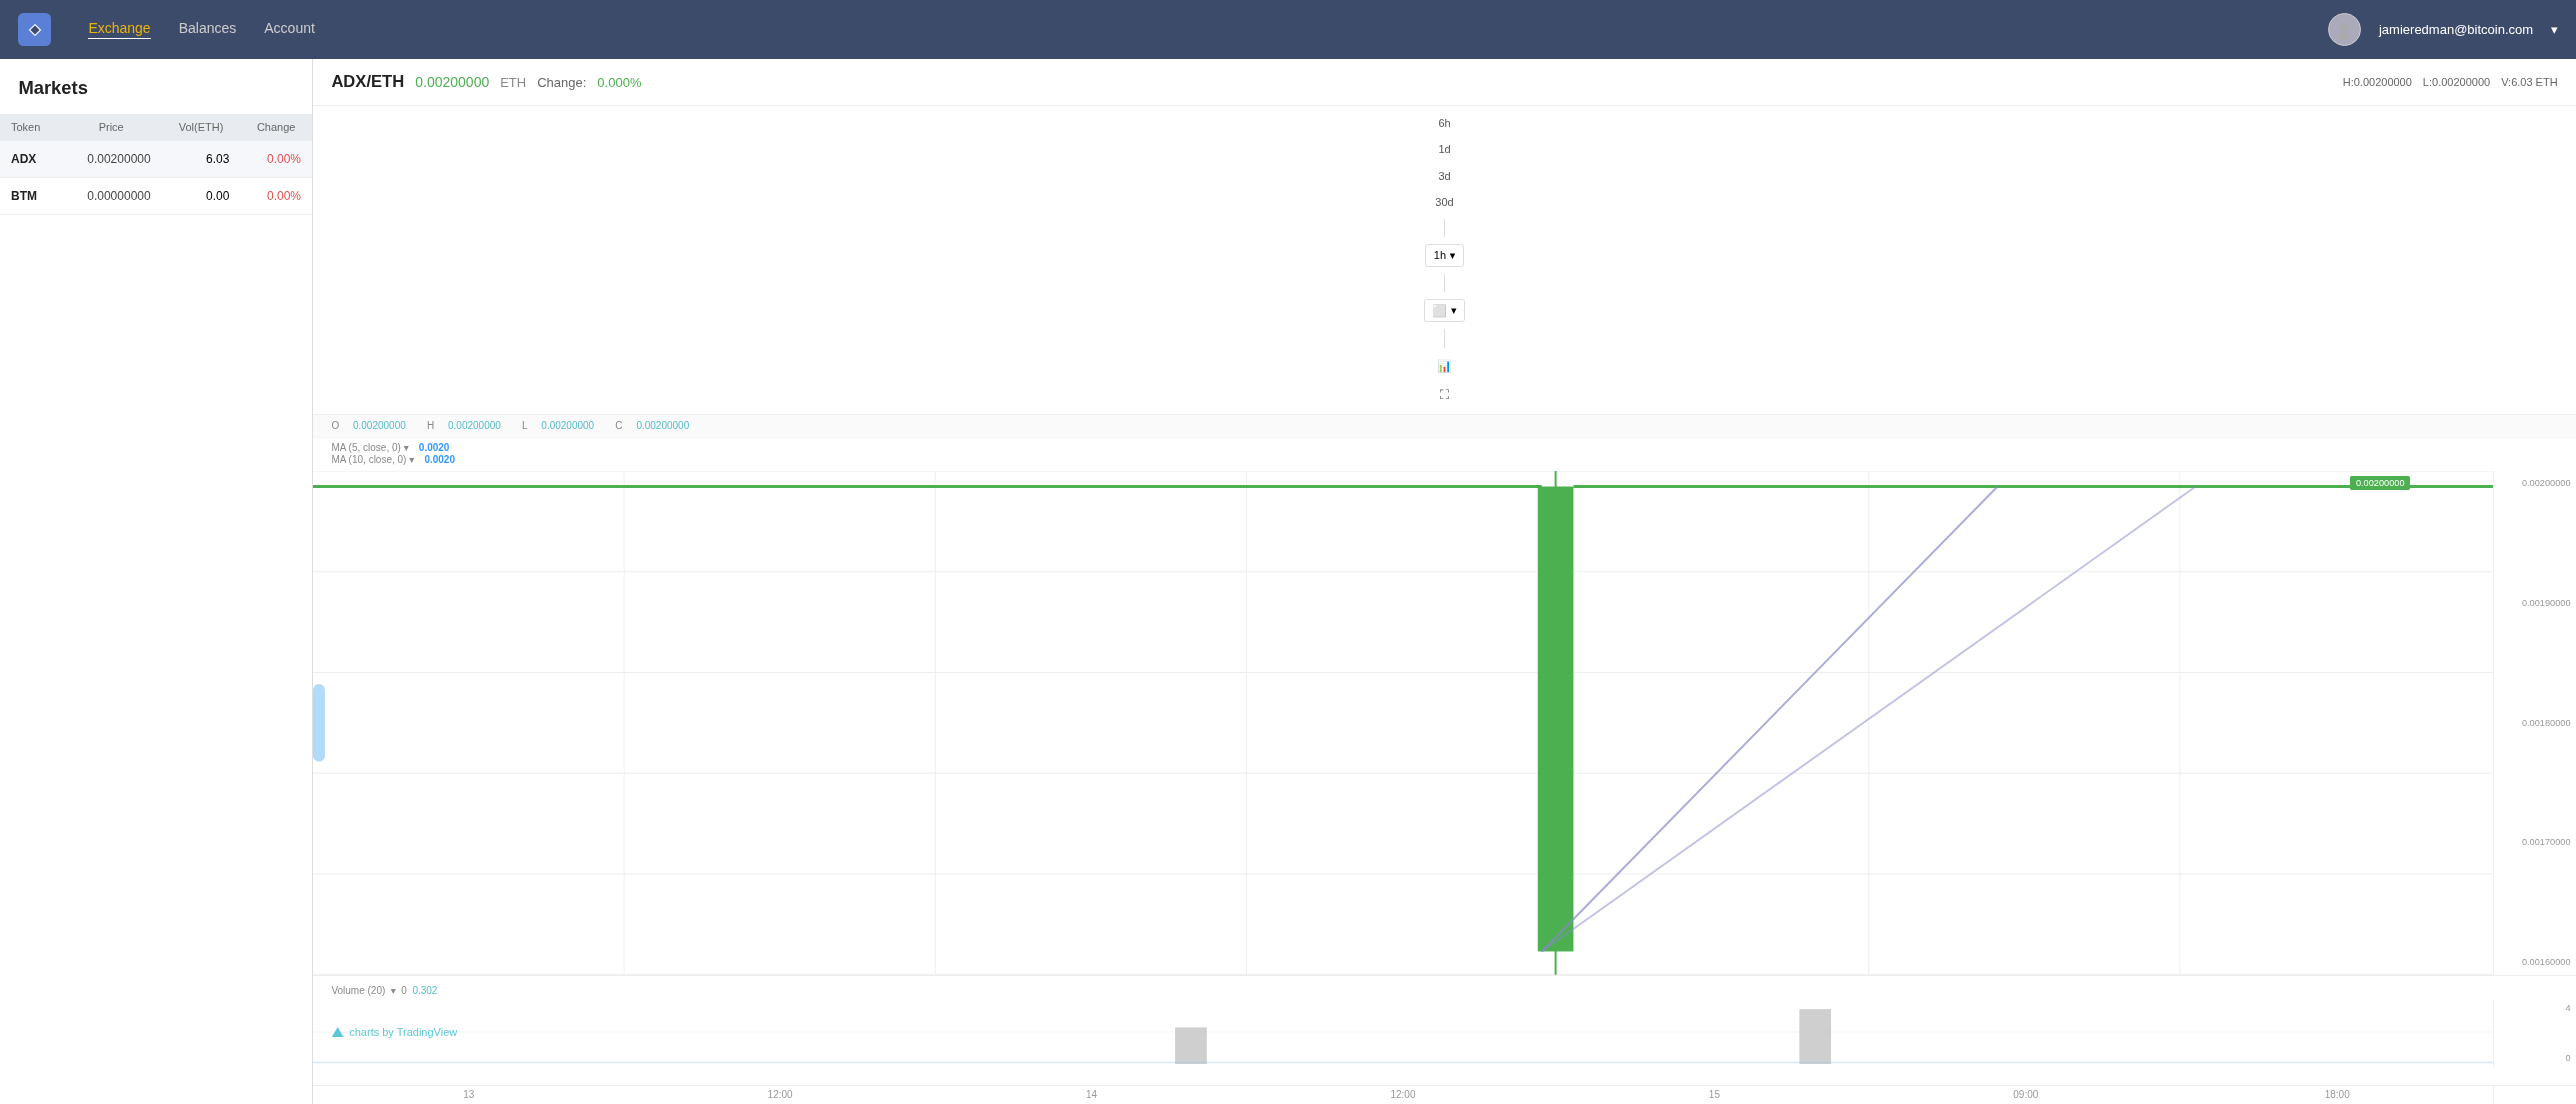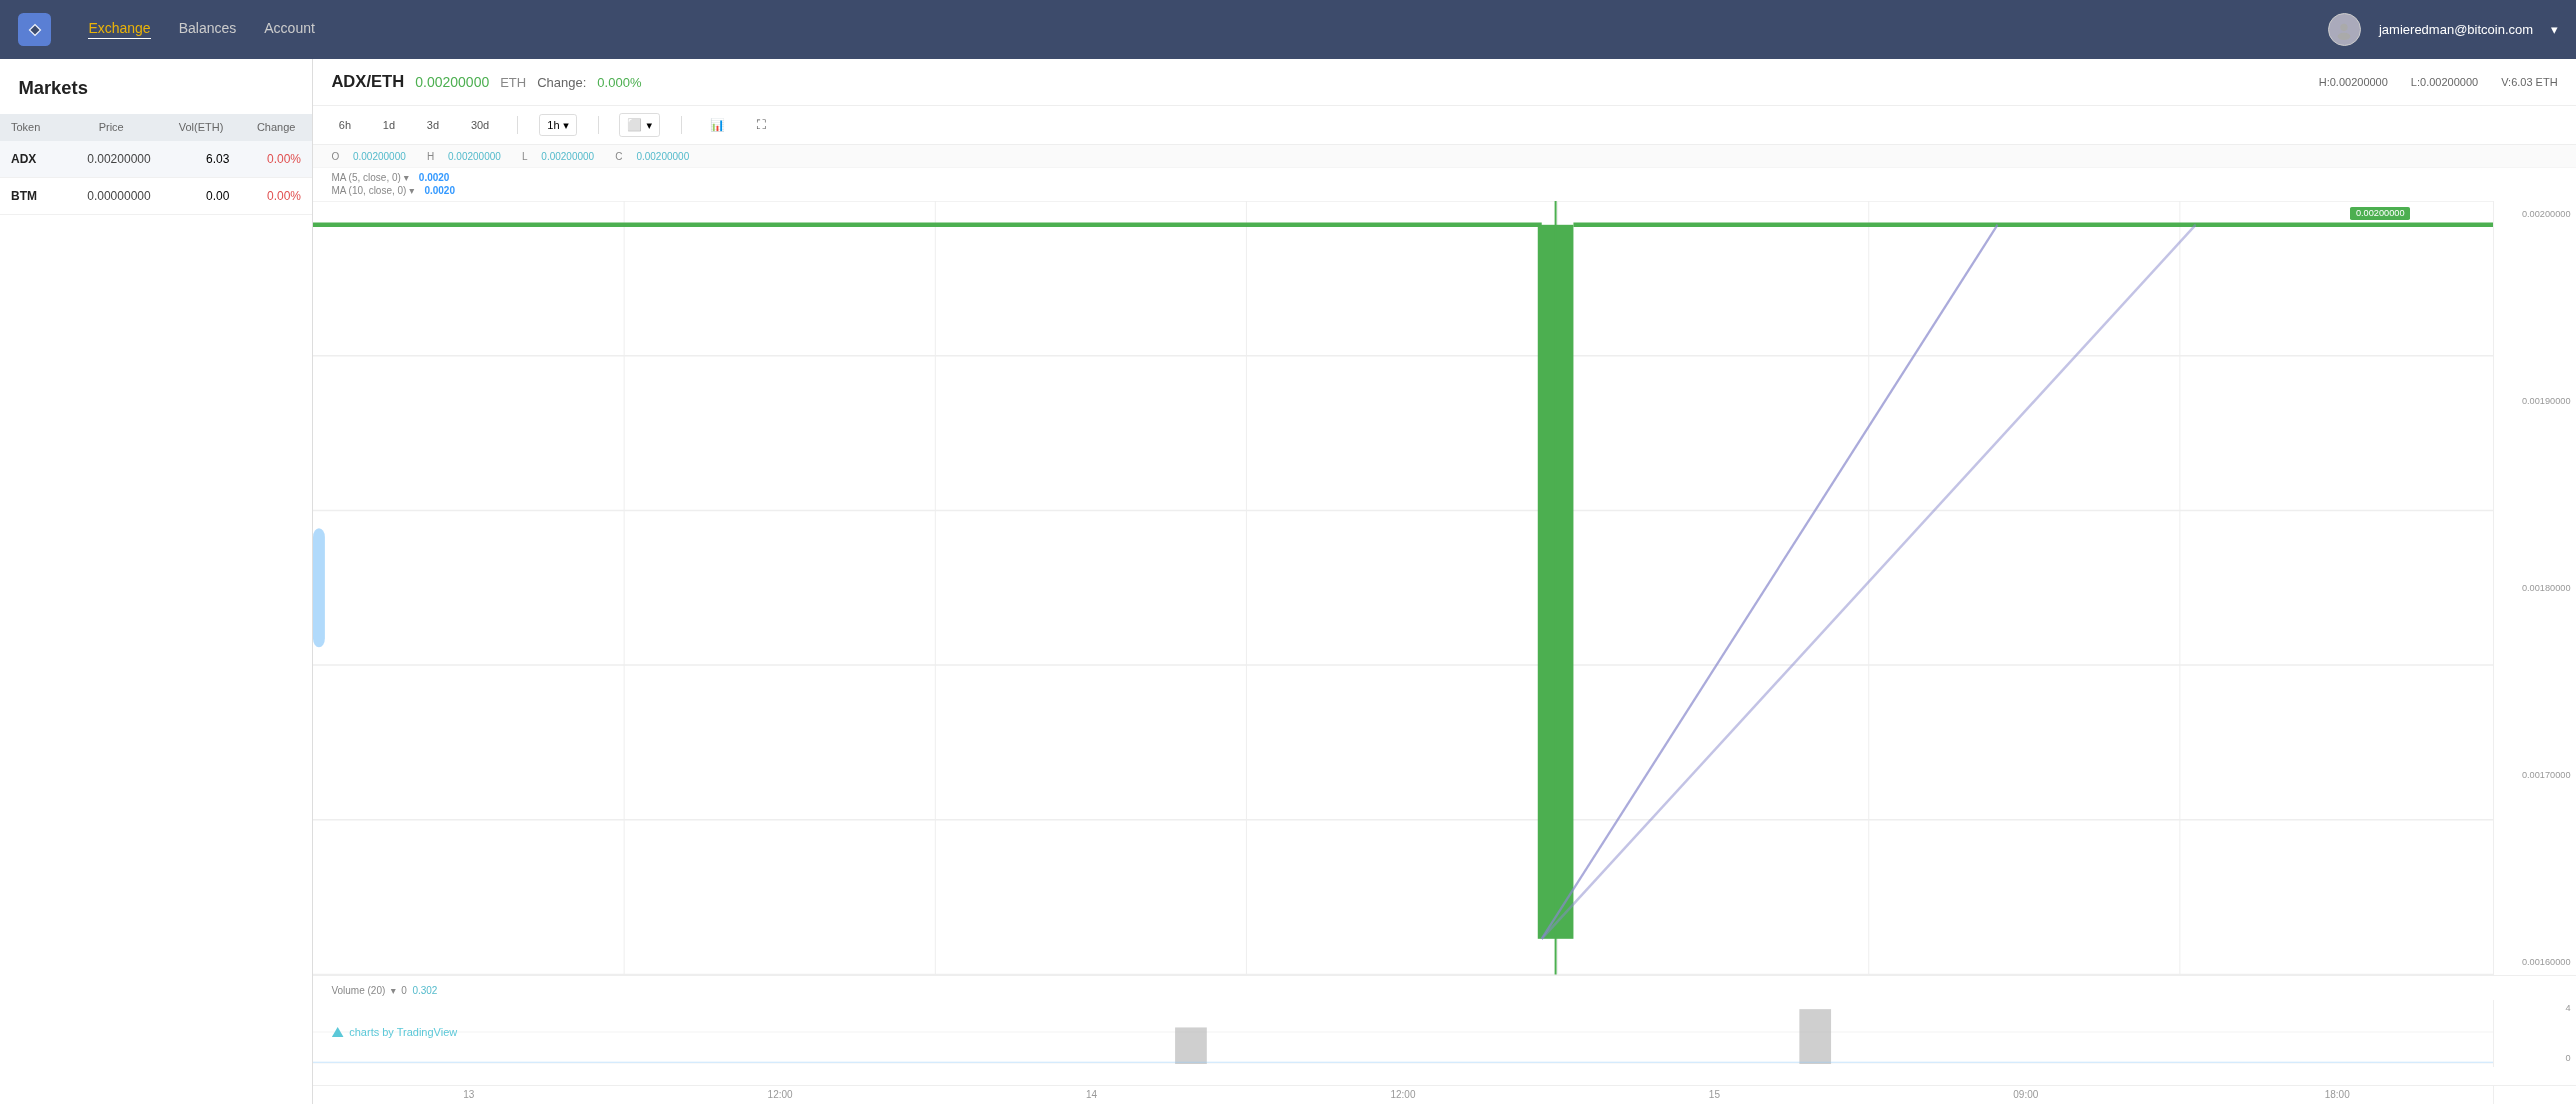--- a/index.html
+++ b/index.html
@@ -156,33 +156,34 @@
       font-size: 13px;
       color: #666;
     }
     .change-value {
       color: #4caf50;
       font-size: 13px;
     }
     .chart-stats {
       margin-left: auto;
       display: flex;
-      gap: 23px;
+      gap: 11px;
       font-size: 11px;
       color: #666;
       align-items: center;
     }
 
     
     .chart-controls {
       padding: 7.4px 18.4px;
       display: flex;
       align-items: center;
-      gap: 17px;
+      gap: 7px;
       border-bottom: 0.9px solid #eee;
+      flex-direction: column;
     }
     .time-btn {
       padding: 3.7px 7.4px;
       font-size: 11px;
       border: none;
       background: none;
       cursor: pointer;
       color: #555;
       border-radius: 2.8px;
     }

